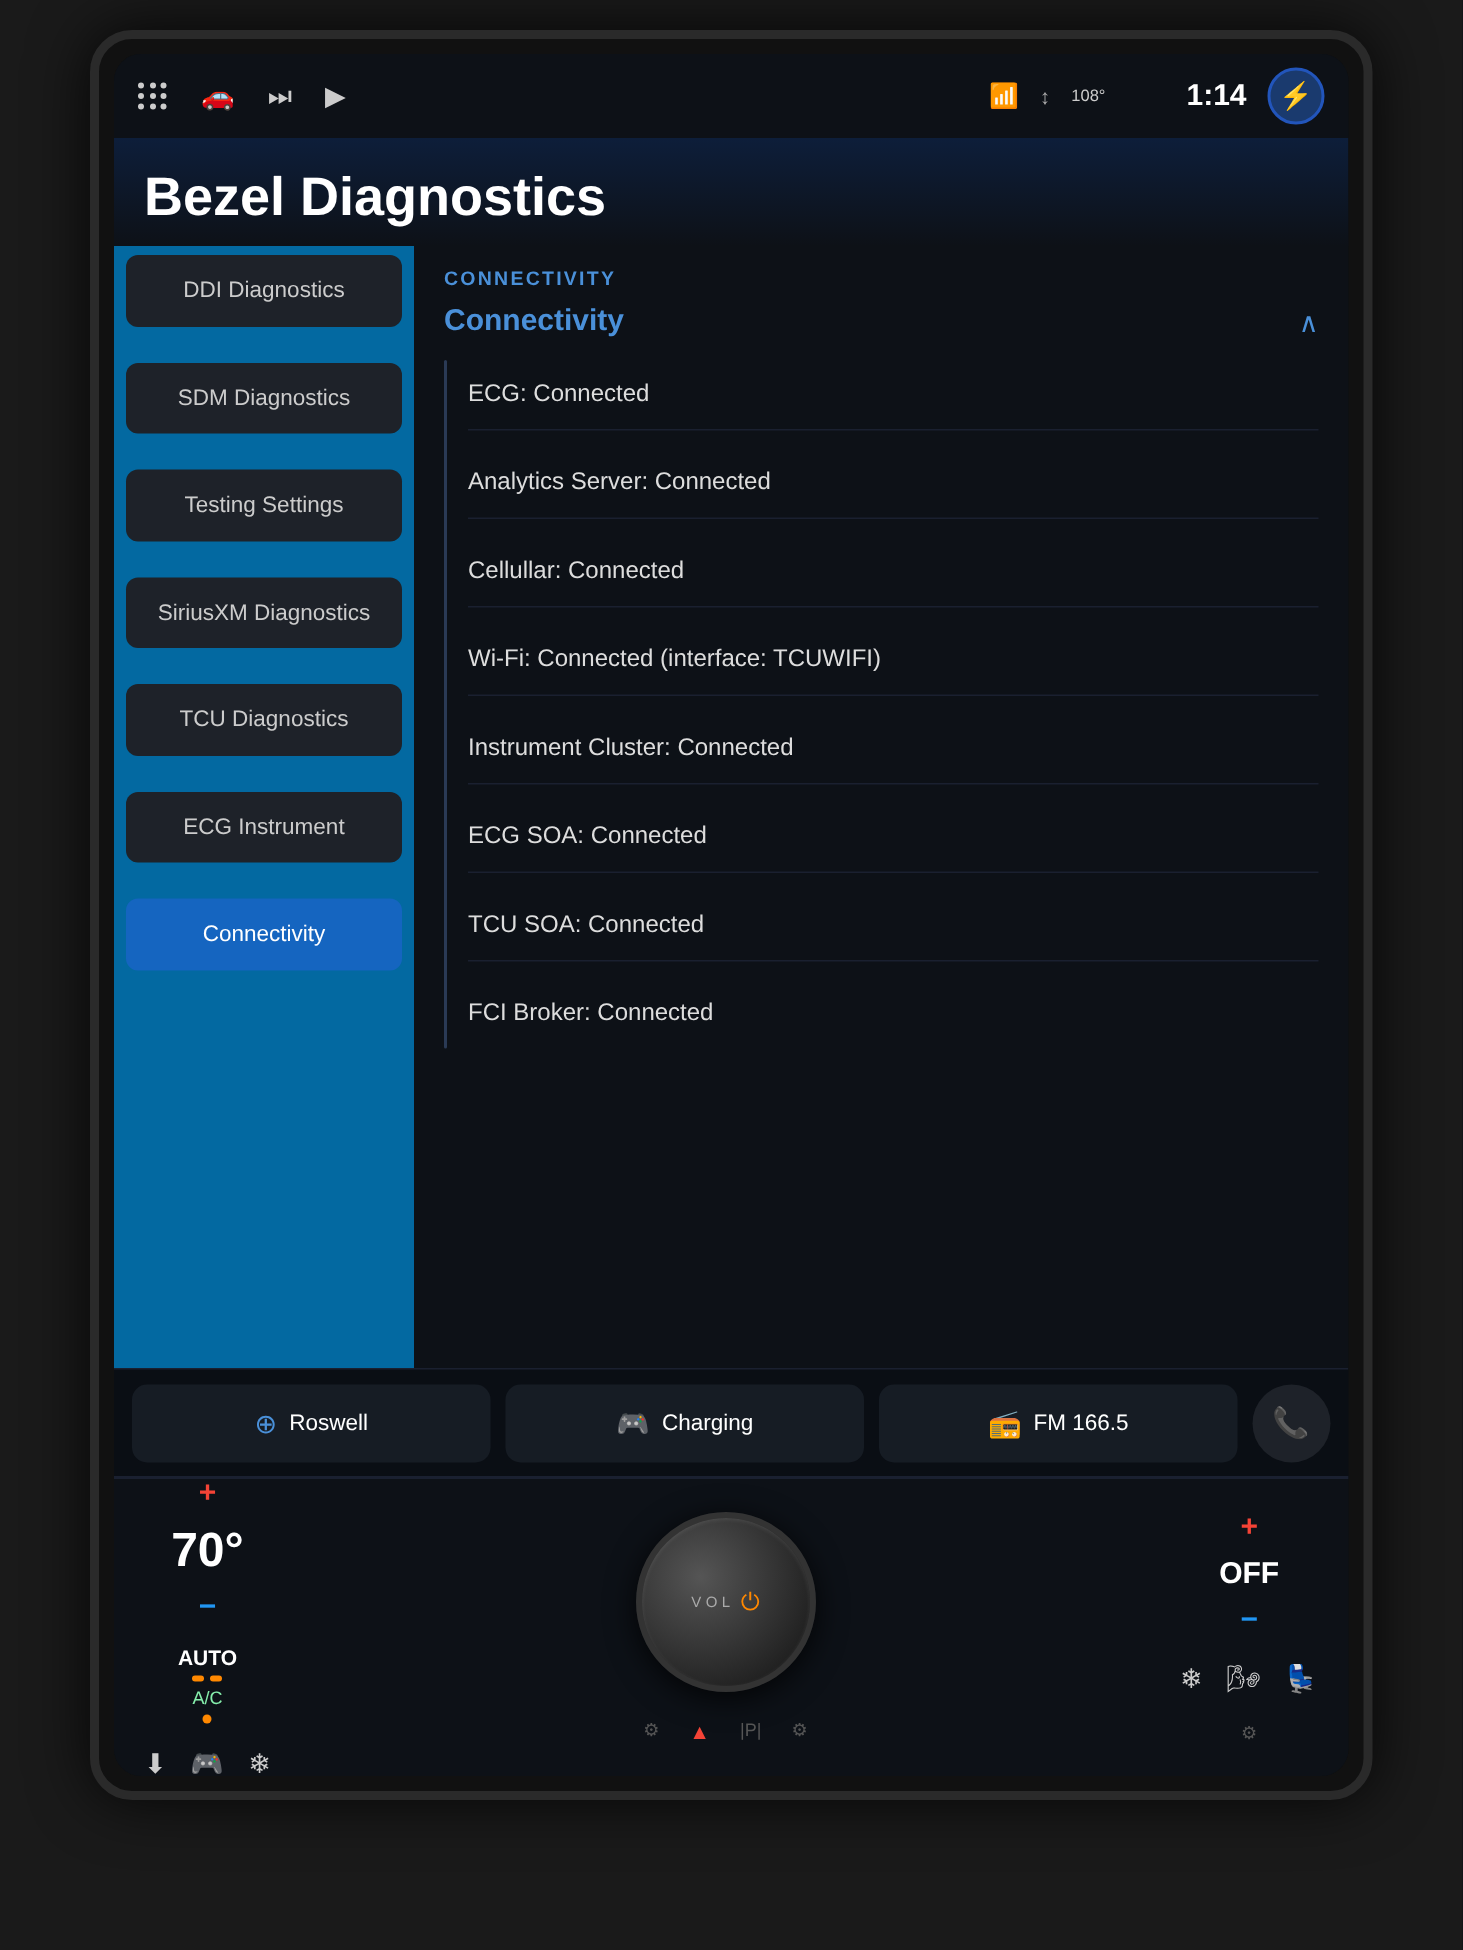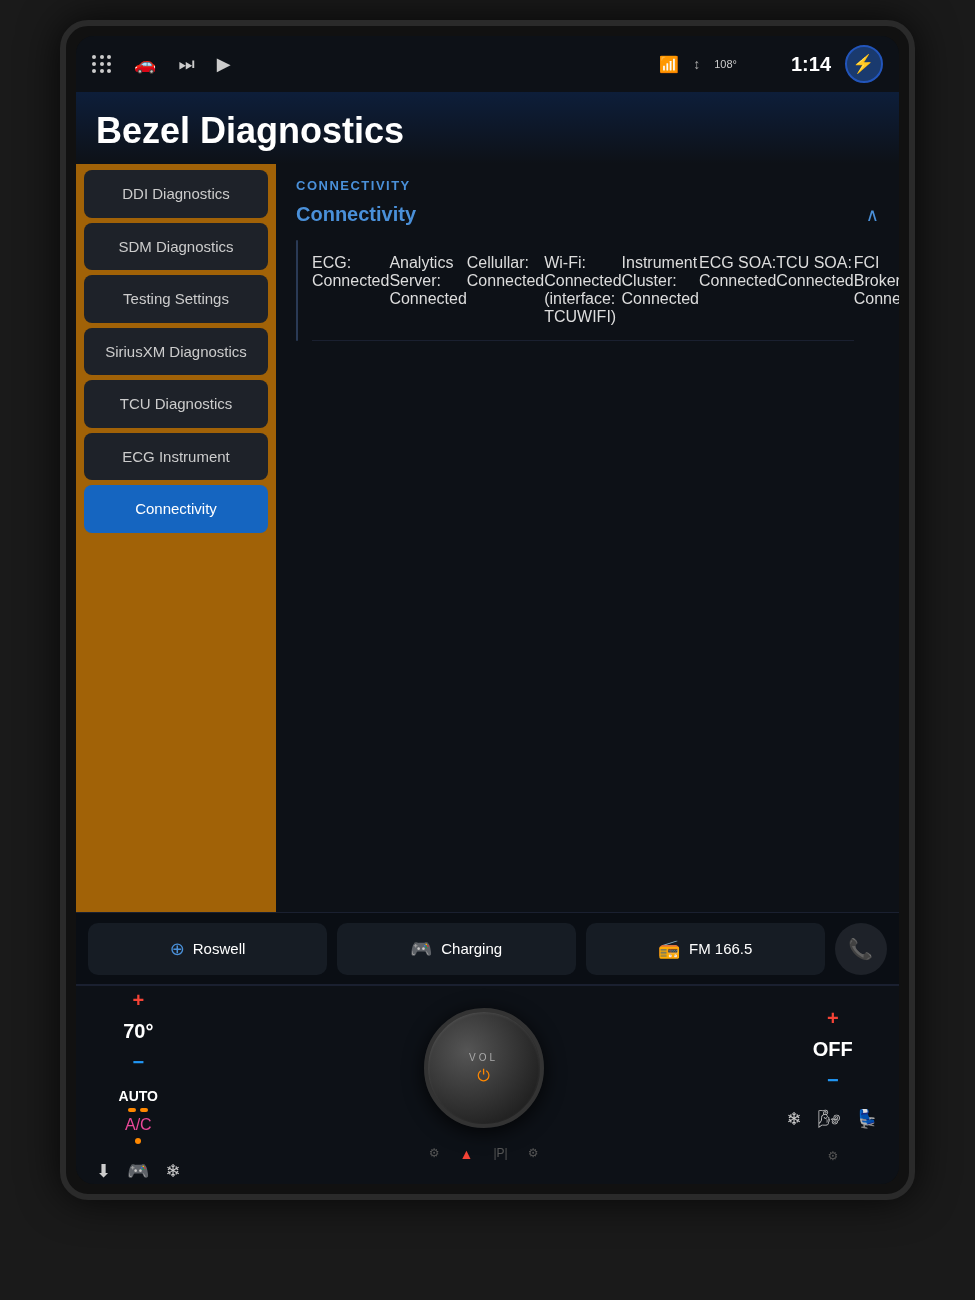--- a/index.html
+++ b/index.html
@@ -108,26 +108,26 @@
     
     .body-layout {
       flex: 1;
       display: flex;
       overflow: hidden;
     }
 
     
     .sidebar {
       width: 200px;
-      background: #a16207;
+      background: #0369a1;
       flex-shrink: 0;
       padding: 6px 8px;
       display: flex;
       flex-direction: column;
-      gap: 5px;
+      gap: 24px;
       overflow-y: auto;
     }
     .sidebar-item {
       background: #1e2229;
       border-radius: 8px;
       padding: 14px 10px;
       text-align: center;
       color: #ccc;
       font-size: 15px;
       line-height: 1.3;
@@ -174,22 +174,22 @@
     .divider-line {
       width: 2px;
       background: #2a3a55;
       margin-right: 14px;
       flex-shrink: 0;
       border-radius: 1px;
     }
 
     .connectivity-items {
       display: flex;
-      flex-direction: row;
-      gap: 0;
+      flex-direction: column;
+      gap: 12px;
     }
     .connectivity-item-row {
       display: flex;
       align-items: stretch;
     }
     .connectivity-item-text {
       color: #ddd;
       font-size: 16px;
       padding: 14px 0;
       border-bottom: 1px solid #1a2030;
@@ -241,42 +241,42 @@
       flex-shrink: 0;
       border-top: 2px solid #1a2030;
     }
     .control-left {
       display: flex;
       flex-direction: column;
       align-items: center;
       gap: 8px;
     }
     .temp-display {
-      font-size: 20px;
+      font-size: 32px;
       color: #fff;
       font-weight: 700;
     }
     .temp-plus {
       color: #f44336;
       font-size: 20px;
       font-weight: 700;
     }
     .temp-minus {
       color: #2196f3;
       font-size: 20px;
       font-weight: 700;
     }
     .auto-label {
       color: #fff;
       font-size: 14px;
       font-weight: 600;
     }
     .ac-label {
-      color: #ec4899;
-      font-size: 16px;
+      color: #86efac;
+      font-size: 12px;
     }
     .control-center {
       display: flex;
       flex-direction: column;
       align-items: center;
       gap: 10px;
     }
     .knob {
       width: 120px;
       height: 120px;
@@ -479,21 +479,21 @@
 
         <div class="control-icons-row" style="margin-top:8px;">
           <span class="ctrl-icon">⬇</span>
           <span class="ctrl-icon">🎮</span>
           <span class="ctrl-icon">❄</span>
         </div>
       </div>
 
       <div class="control-center">
         <div class="knob">
-          <div style="display:flex;flex-direction:column;align-items:center;gap:4px;">
+          <div style="display:flex;flex-direction:row;align-items:center;gap:4px;">
             <span class="knob-label" style="color:#aaa;font-size:10px;letter-spacing:3px;">VOL</span>
             <span class="knob-power">⏻</span>
           </div>
         </div>
 
         <div style="display:flex;gap:20px;margin-top:8px;">
           <span style="color:#555;font-size:12px;">⚙</span>
           <span style="color:#f44336;font-size:14px;">▲</span>
           <span style="color:#555;font-size:12px;">|P|</span>
           <span style="color:#555;font-size:12px;">⚙</span>

